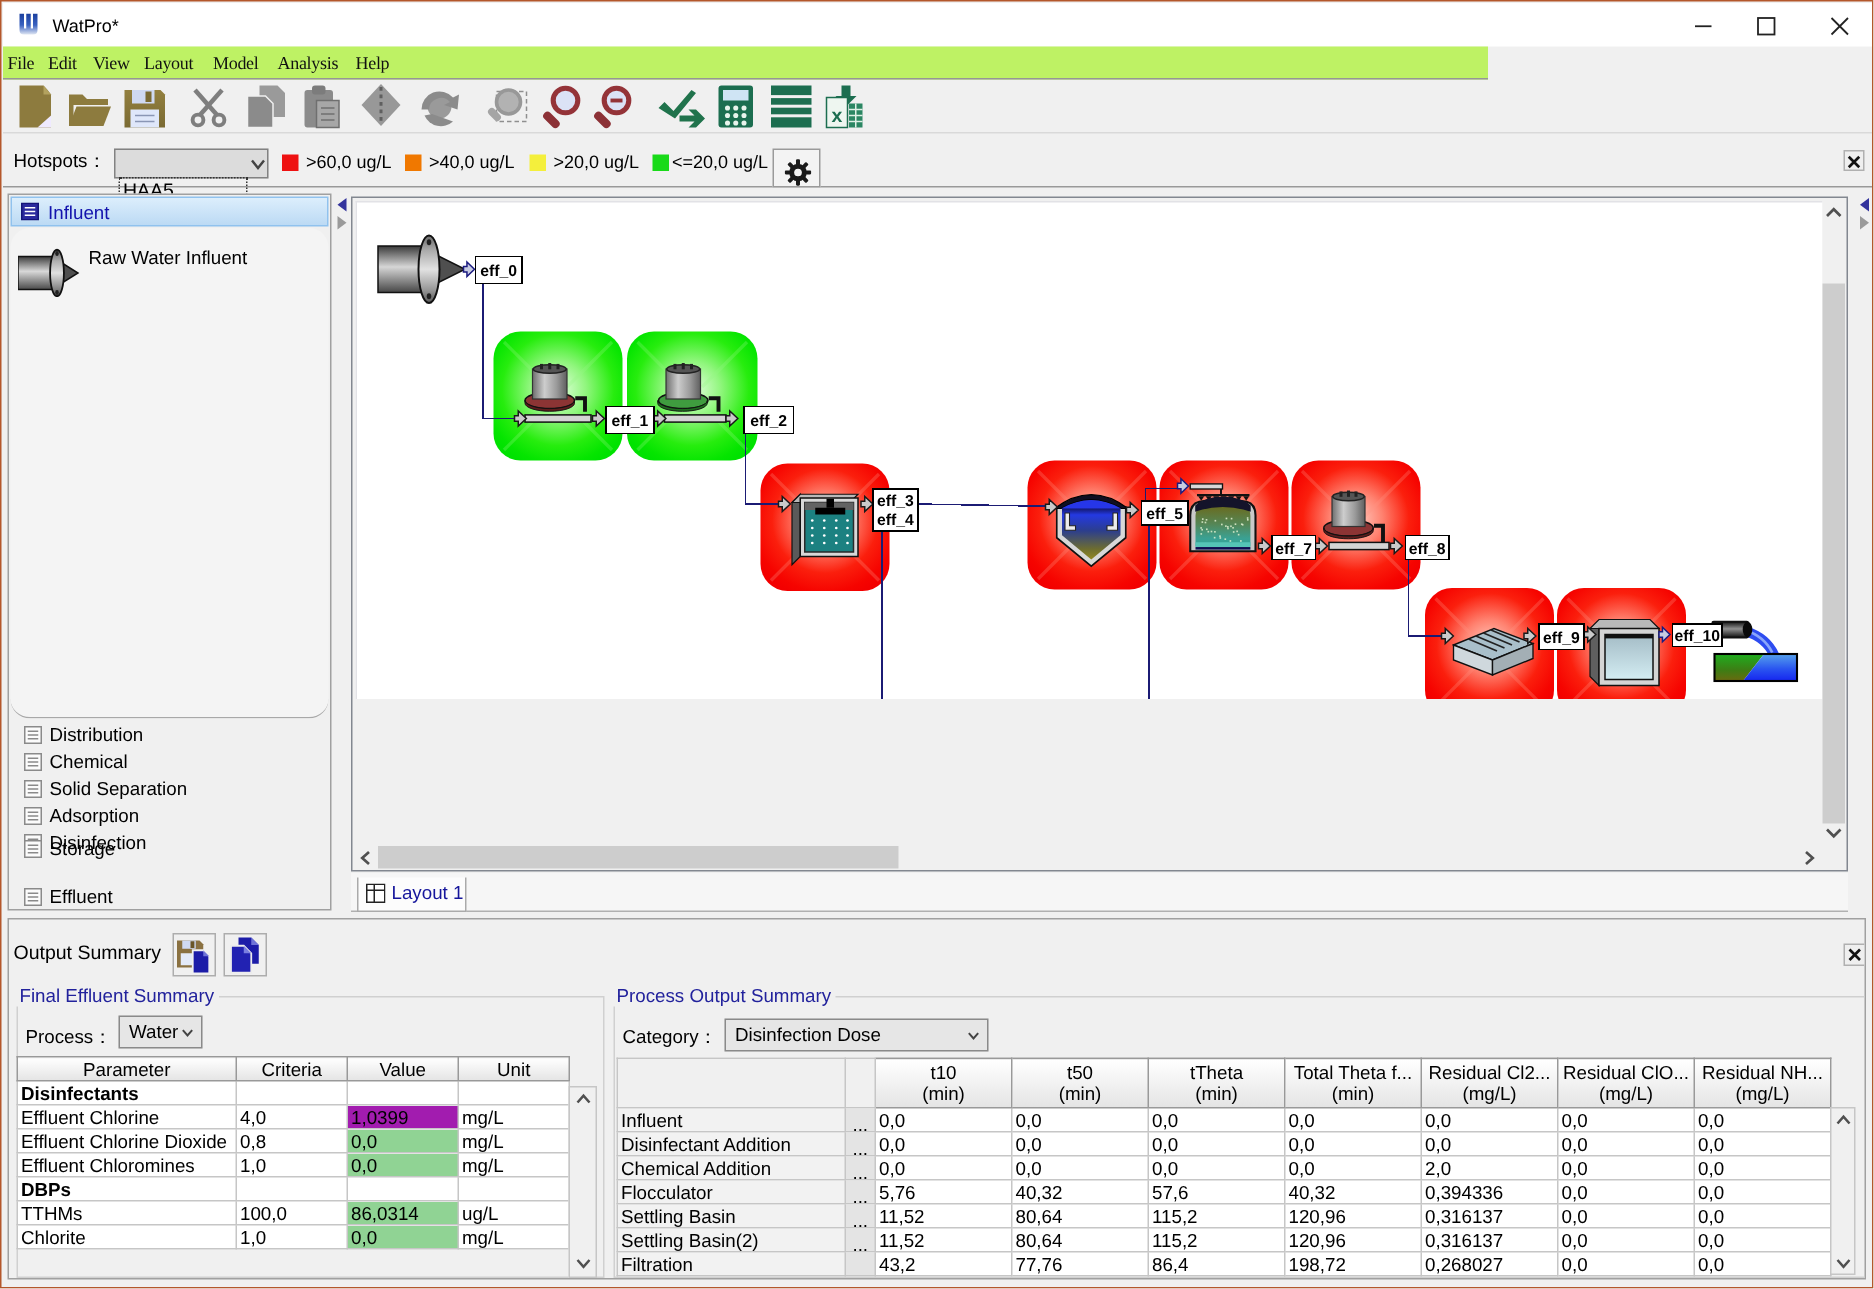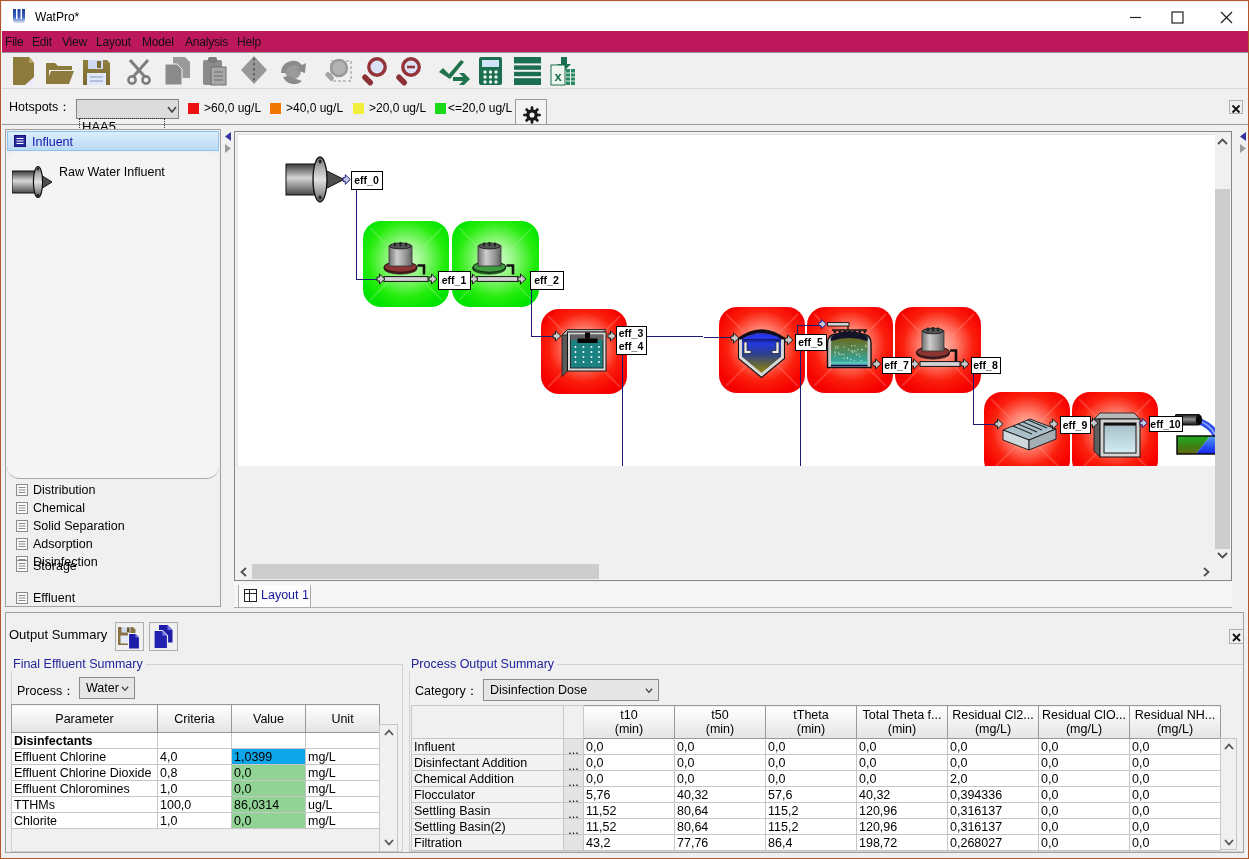--- a/index.html
+++ b/index.html
@@ -4,37 +4,37 @@
 <style>
   * { margin:0; padding:0; box-sizing:border-box; }
   html,body { width:1249px; height:859px; overflow:hidden; }
   body { font-family:"Liberation Sans", sans-serif; background:#f0f0f0; position:relative; }
   .abs { position:absolute; }
   #win { position:absolute; left:0; top:0; width:1249px; height:859px; border:1px solid #b4572b; background:#f0f0f0; }
   
   #titlebar { position:absolute; left:1px; top:1px; width:1246px; height:29px; background:#ffffff; }
   #titletext { position:absolute; left:33px; top:8px; font-size:12px; color:#000; }
   
-  #menubar { position:absolute; left:1px; top:30px; width:1246px; height:22px; background:#be185d; border-bottom:1px solid #969696; }
+  #menubar { position:absolute; left:1px; top:30px; width:990px; height:22px; background:#bef264; border-bottom:1px solid #969696;font-family:Liberation Serif, serif; }
   #menubar span { position:absolute; top:4px; font-size:12px; letter-spacing:-0.2px; color:#111; }
   
   #toolbar { position:absolute; left:1px; top:53px; width:1246px; height:34px; background:#f0f0f0; }
   
   #hotbar { position:absolute; left:1px; top:87px; width:1246px; height:37px; background:#f0f0f0; border-top:1px solid #d9d9d9; border-bottom:1px solid #999; }
   #hotbar .lg { position:absolute; top:14px; width:11px; height:11px; }
   #hotbar .lt { position:absolute; top:12px; font-size:12px; line-height:14px; color:#000; }
   
   #lpanel { position:absolute; left:4px; top:128px; width:216px; height:478px; border:1px solid #a0a0a0; background:#f0f0f0; }
   #inflhdr { position:absolute; left:1px; top:1px; width:212px; height:20px; background:linear-gradient(#dceefc,#bcdaf4); border:1px solid #90c2ee; }
   #lcontent { position:absolute; left:1px; top:22px; width:212px; height:327px; background:#f4f4f4; border-bottom:1px solid #a8a8a8;border-radius:13px; }
   .litem { position:absolute; left:0; width:212px; height:18px; font-size:12.5px; color:#000; }
   .litem span { position:absolute; left:27px; top:2px; }
   
   #canvasbox { position:absolute; left:233px; top:130px; width:998px; height:450px; border:1px solid #828790; background:#f0f0f0; }
-  #canvaswhite { position:absolute; left:2px; top:2px; width:978px; height:332px; background:#ffffff; overflow:hidden; border-left:1px solid #e2e2e6; border-top:1px solid #e2e2e6;padding-left:34px; }
+  #canvaswhite { position:absolute; left:2px; top:2px; width:978px; height:332px; background:#ffffff; overflow:hidden; border-left:1px solid #e2e2e6; border-top:1px solid #e2e2e6; }
   
   .sbtrack { position:absolute; background:#f0f0f0; }
   .sbthumb { position:absolute; background:#cdcdcd; }
   
   #tabbar { position:absolute; left:233px; top:581px; width:998px; height:26px; background:#f6f6f6; border-bottom:1px solid #b0b0b0; }
   #tab1 { position:absolute; left:4px; top:3px; width:73px; height:23px; background:#fcfcfc; border:1px solid #aaa; border-top:none; font-size:12.5px; color:#16169c; }
   
   #outpanel { position:absolute; left:4px; top:611px; width:1239px; height:241px; border:1px solid #a0a0a0; background:#f0f0f0; overflow:hidden; }
   .gbox { position:absolute; border:1px solid #d0d0d0; }
   .gtitle { position:absolute; font-size:12.5px; color:#22229c; background:#f0f0f0; padding:0 3px;text-align:right; }
@@ -788,49 +788,55 @@
         </svg>
     </div>
     <table class="grid abs" style="left:5px;top:91px;width:368px">
       <colgroup>
           <col style="width:146px">
           <col style="width:74px">
           <col style="width:74px">
           <col style="width:74px">
         </colgroup>
       <tbody>
-          <tr style="height:28px">
+          <tr style="height:16px">
             <td class="hcell">Parameter</td>
             <td class="hcell">Criteria</td>
             <td class="hcell">Value</td>
             <td class="hcell">Unit</td>
           </tr>
       <tr>
             <td style="font-weight:bold">Disinfectants</td>
             <td></td>
             <td></td>
             <td></td>
           </tr>
       <tr>
             <td>Effluent Chlorine</td>
             <td>4,0</td>
-            <td style="background:#0ea5e9">1,0399</td>
+            <td style="background:#a21caf">1,0399</td>
             <td>mg/L</td>
           </tr>
       <tr>
             <td>Effluent Chlorine Dioxide</td>
             <td>0,8</td>
             <td style="background:#90d394">0,0</td>
             <td>mg/L</td>
           </tr>
       <tr>
             <td>Effluent Chloromines</td>
             <td>1,0</td>
             <td style="background:#90d394">0,0</td>
             <td>mg/L</td>
+          </tr>
+      <tr>
+            <td style="font-weight:bold">DBPs</td>
+            <td></td>
+            <td></td>
+            <td></td>
           </tr>
       <tr>
             <td>TTHMs</td>
             <td>100,0</td>
             <td style="background:#90d394">86,0314</td>
             <td>ug/L</td>
           </tr>
       <tr>
             <td>Chlorite</td>
             <td>1,0</td>

